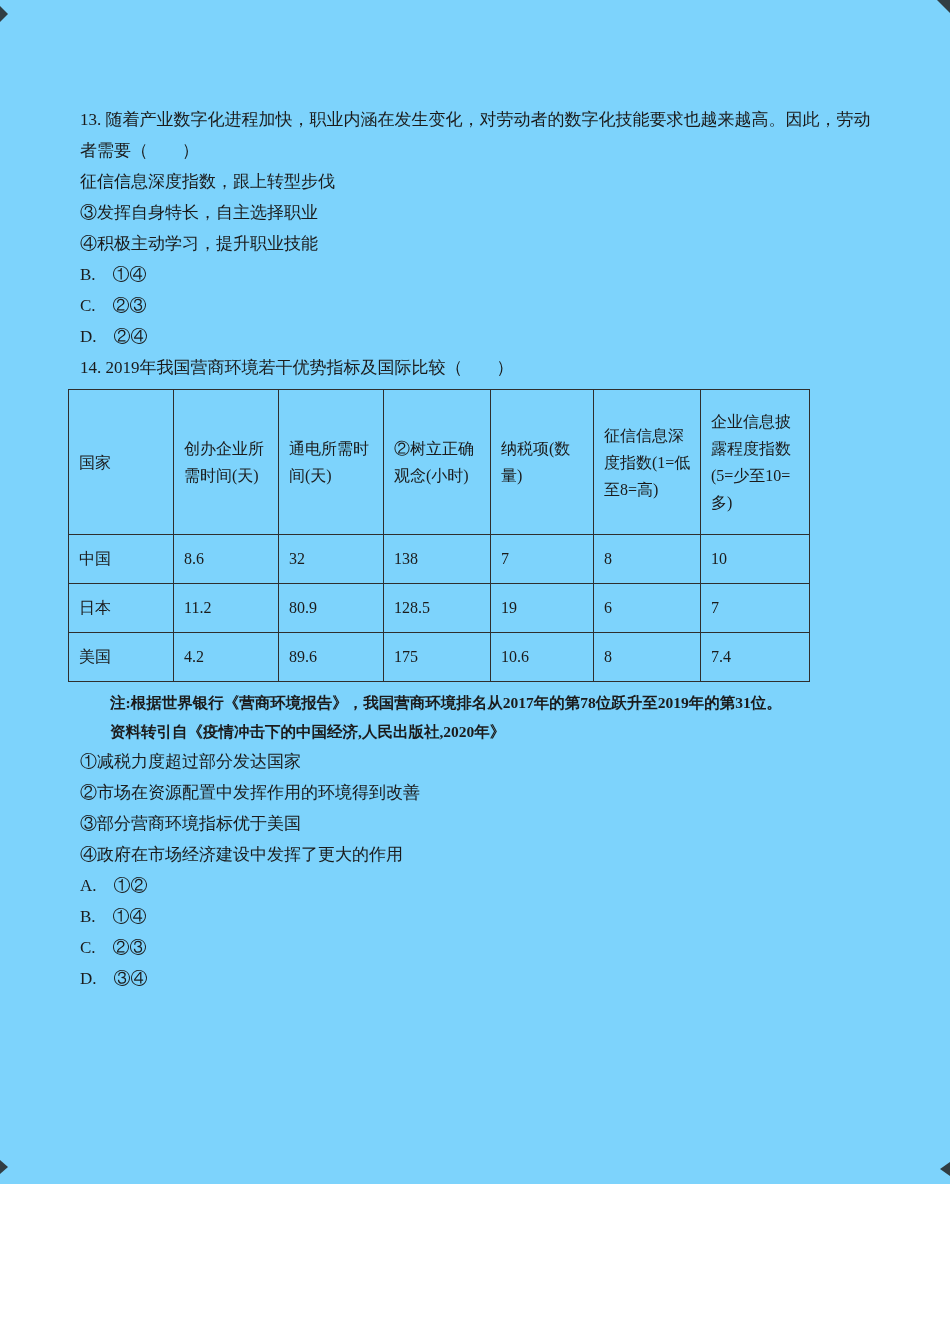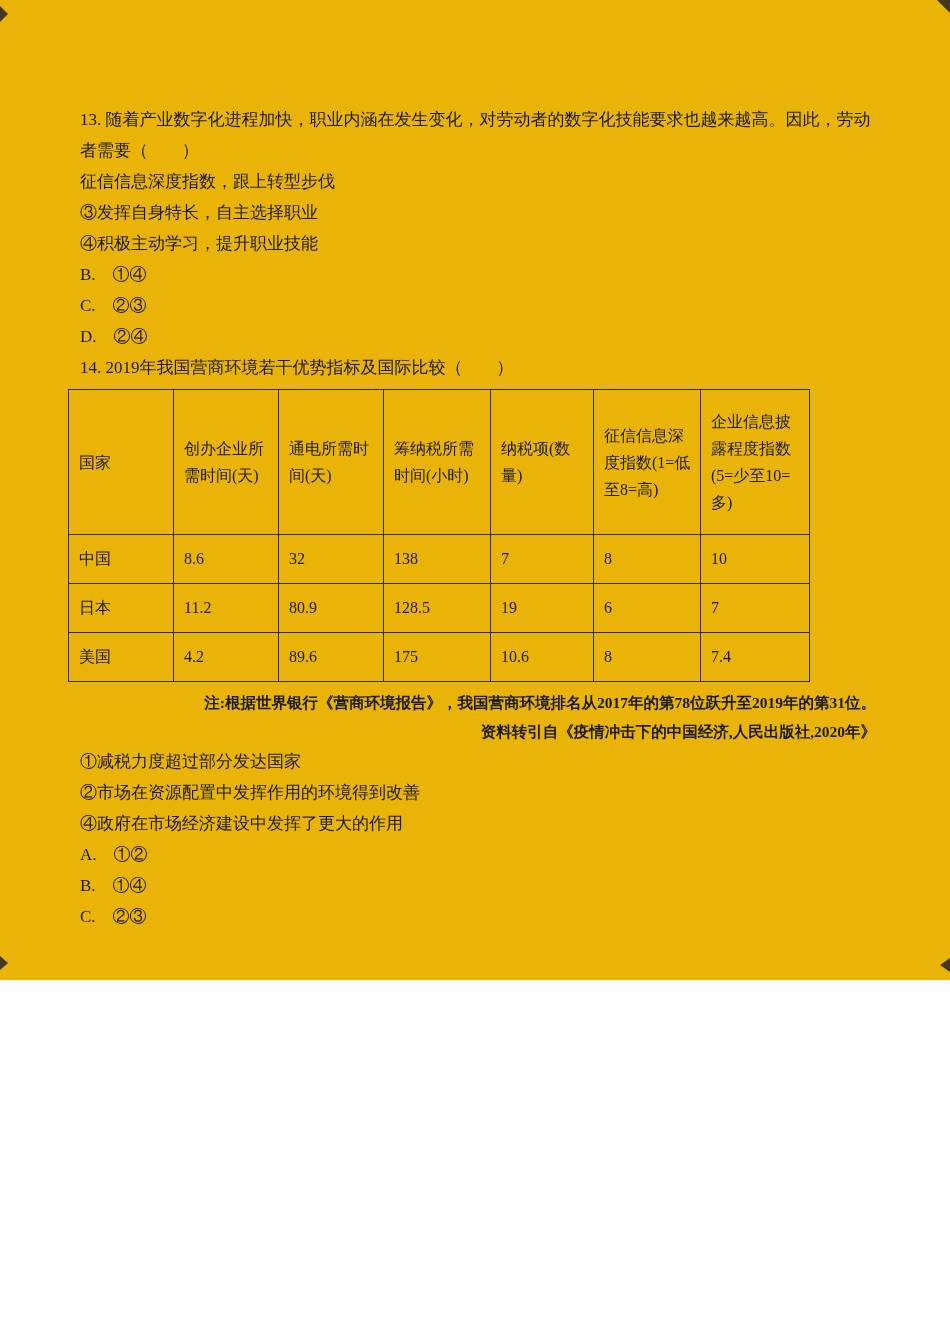--- a/index.html
+++ b/index.html
@@ -1,21 +1,21 @@
 <!DOCTYPE html>
 <html><head>
 <meta charset="utf-8">
 <style>
   html, body { margin: 0; padding: 0; background: #ffffff; }
   .page {
     position: relative;
     width: 950px;
-    height: 980px;
+    height: 1184px;
     margin: 0 auto;
-    background: #eab308;
+    background: #7dd3fc;
     color: #1b1b1b;
     font-family: "Liberation Serif", "DejaVu Serif", serif;
     overflow: hidden;
   }
   .content {
     position: absolute;
     left: 80px;
     top: 104px;
     width: 796px;
     font-size: 17px;
@@ -23,21 +23,20 @@
   }
   p { margin: 0; white-space: pre-wrap; }
   .stem { }
   .item-line { }
   .option-line { }
   .note {
     padding-left: 30px;
     font-weight: 600;
     font-size: 15.5px;
     line-height: 29px;
-    text-align: right;
   }
   table.biz-table {
     border-collapse: collapse;
     table-layout: fixed;
     width: 741px;
     margin: 6px 0 6px -12px;
     font-size: 16px;
     font-weight: normal;
   }
   table.biz-table th, table.biz-table td {
@@ -98,21 +97,21 @@
           <col style="width:107px">
             <col style="width:103px">
             <col style="width:107px">
           <col style="width:109px">
         </colgroup>
         <thead>
           <tr>
             <th>国家</th>
             <th>创办企业所需时间(天)</th>
             <th>通电所需时间(天)</th>
-            <th>筹纳税所需时间(小时)</th>
+            <th>②树立正确观念(小时)</th>
             <th>纳税项(数量)</th>
             <th>征信信息深度指数(1=低至8=高)</th>
             <th>企业信息披露程度指数(5=少至10=多)</th>
           </tr>
         </thead>
         <tbody>
           <tr>
             <td>中国</td>
             <td>8.6</td>
             <td>32</td>
@@ -140,24 +139,26 @@
             <td>7.4</td>
           </tr>
         </tbody>
       </table>
 
       <p class="note">注:根据世界银行《营商环境报告》，我国营商环境排名从2017年的第78位跃升至2019年的第31位。</p>
       <p class="note">资料转引自《疫情冲击下的中国经济,人民出版社,2020年》</p>
 
       <p class="item-line">①减税力度超过部分发达国家</p>
       <p class="item-line">②市场在资源配置中发挥作用的环境得到改善</p>
+      <p class="item-line">③部分营商环境指标优于美国</p>
       <p class="item-line">④政府在市场经济建设中发挥了更大的作用</p>
       <p class="option-line">A.　①②</p>
       <p class="option-line">B.　①④</p>
       <p class="option-line">C.　②③</p>
+      <p class="option-line">D.　③④</p>
     </section>
 
 
   </div>
 
   <div class="footer">
     <span>第2页</span><span class="sep">|</span><span>共10页</span>
   </div>
 
 </div>

